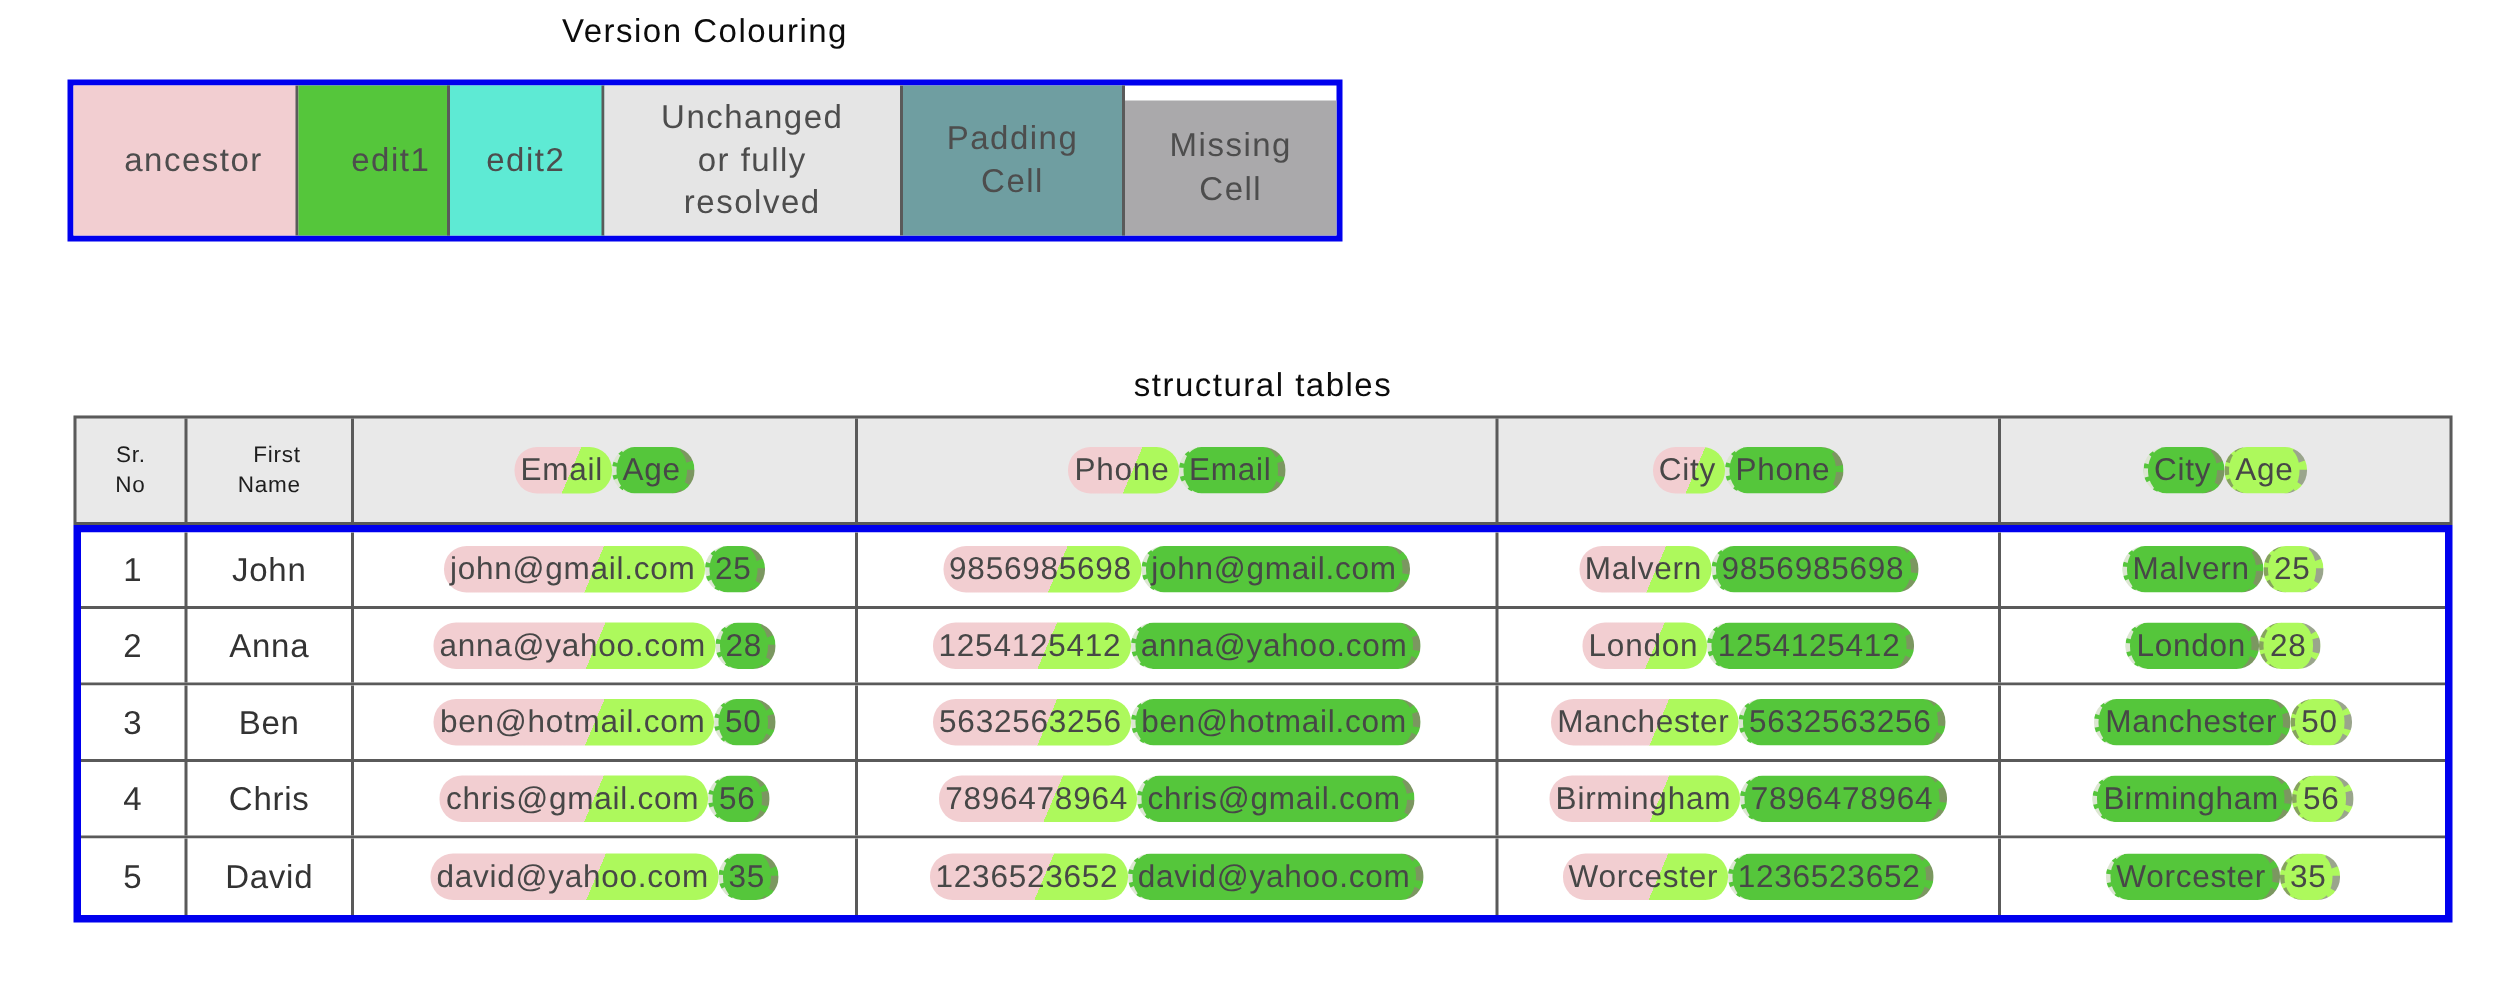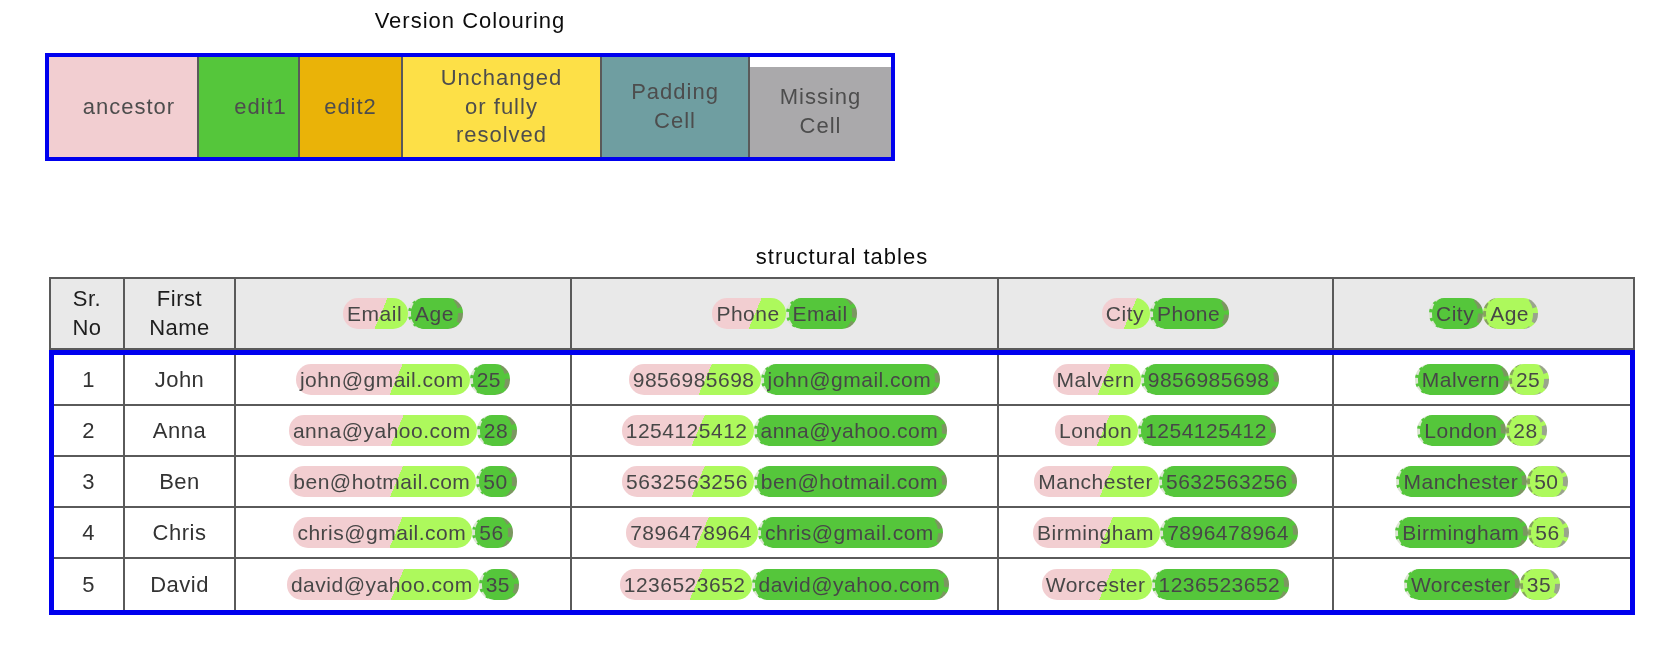--- a/index.html
+++ b/index.html
@@ -80,22 +80,22 @@
   .col1  { flex: 0 0 111px; }
   .colm0 { flex: 0 0 336px; }
   .colm1 { flex: 0 0 427px; }
   .colm2 { flex: 0 0 335px; }
   .colm3 { flex: 1 1 auto; }
   
   .colb0 { flex: 0 0 71px; }
 
   .pretext {
     white-space: pre-line;
-    text-align: center;
-    font-size: 22px;
+    text-align: right;
+    font-size: 15px;
     line-height: 1.3;
     color: #1e1e1e;
     letter-spacing: 0.5px;
   }
   .bcell.plain { font-size: 22px; color: #333333; letter-spacing: 0.5px; }
 
   
   .tok {
     font-size: 21px;
     letter-spacing: 0.5px;
@@ -127,24 +127,24 @@
 
   <div class="fig-title legend-title">Version Colouring</div>
 
   <div class="legend-box">
       <div class="lcell" style="flex: 0 0 150px; background: rgb(242, 206, 209); padding-left: 12px;">
         <span class="llabel">ancestor</span>
       </div>
       <div class="lcell" style="flex: 0 0 101px; background: rgb(85, 198, 59); padding-left: 24px;">
         <span class="llabel">edit1</span>
       </div>
-      <div class="lcell" style="flex: 0 0 103px; background: #eab308;">
+      <div class="lcell" style="flex: 0 0 103px; background: #5eead4;">
         <span class="llabel">edit2</span>
       </div>
-      <div class="lcell" style="flex: 0 0 199px; background: #fde047;">
+      <div class="lcell" style="flex: 0 0 199px; background: #e5e5e5;">
         <span class="llabel">Unchanged
 or fully
 resolved</span>
       </div>
       <div class="lcell" style="flex: 0 0 148px; background: rgb(111, 158, 161);">
         <span class="llabel">Padding
 Cell</span>
       </div>
       <div class="lcell" style="flex: 0 0 141px; background: rgb(170, 169, 171); margin-top: 10px;">
         <span class="llabel">Missing

